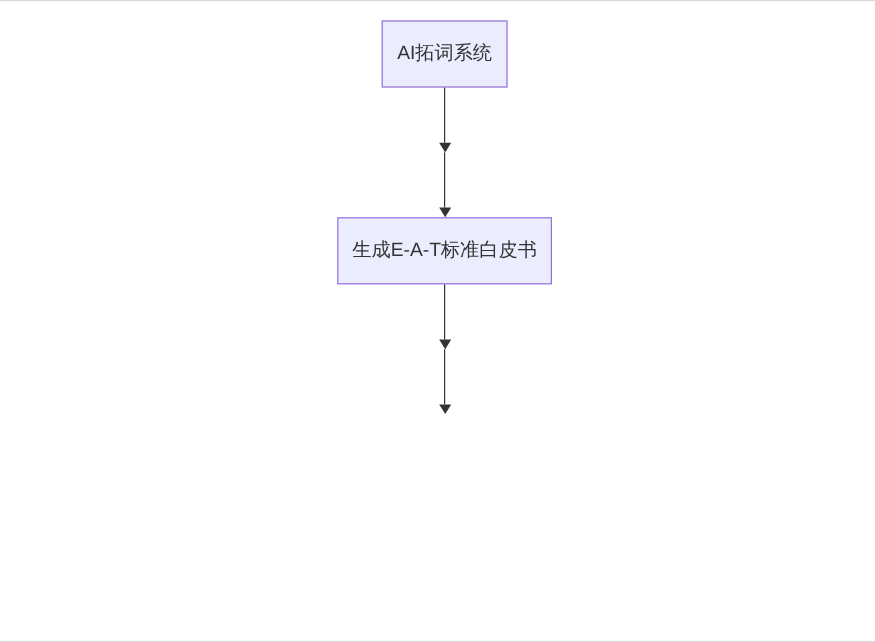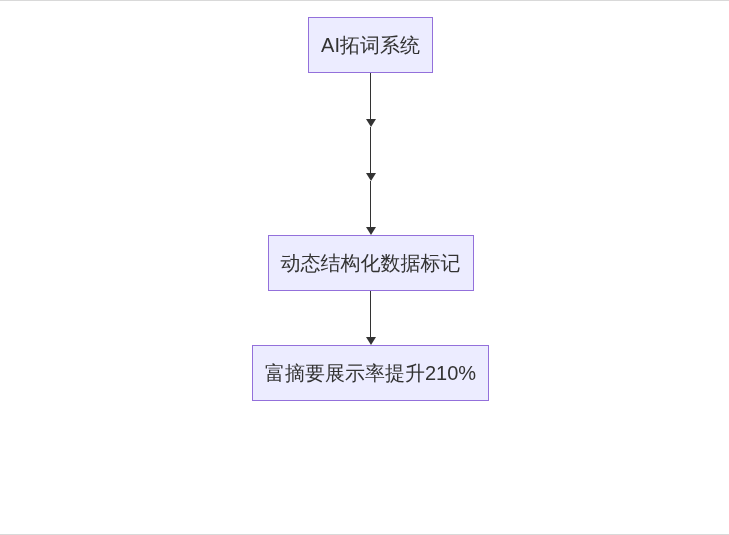--- a/index.html
+++ b/index.html
@@ -29,21 +29,21 @@
     right:0;
     display:flex;
     flex-direction:column;
     align-items:center;
     transform:translateX(6px);
   }
   .node{
     background:var(--node-fill);
     border:1px solid var(--node-border);
     color:var(--text-color);
-    font-size:20px;
+    font-size:16px;
     line-height:20px;
     padding:17px 12px;
     text-align:center;
     white-space:nowrap;
   }
   .arrow{
     display:flex;
     flex-direction:column;
     align-items:center;
     height:54px;
@@ -73,29 +73,28 @@
       <div class="arrow-line"></div>
       <div class="arrow-head"></div>
     </div>
 
 
     <div class="arrow">
       <div class="arrow-line"></div>
       <div class="arrow-head"></div>
     </div>
 
+    <div class="node">生成E-A-T标准白皮书</div>
 
     <div class="arrow">
       <div class="arrow-line"></div>
       <div class="arrow-head"></div>
     </div>
 
-    <div class="node">动态结构化数据标记</div>
 
     <div class="arrow">
       <div class="arrow-line"></div>
       <div class="arrow-head"></div>
     </div>
 
-    <div class="node">富摘要展示率提升210%</div>
 
   </div>
 </div>
 
 </body></html>

